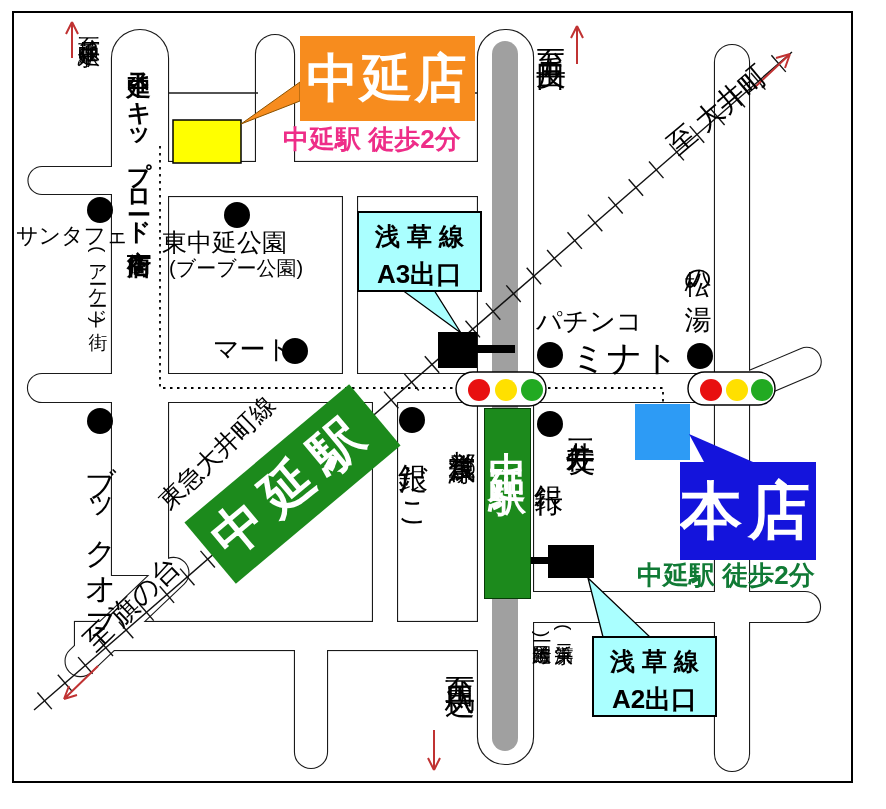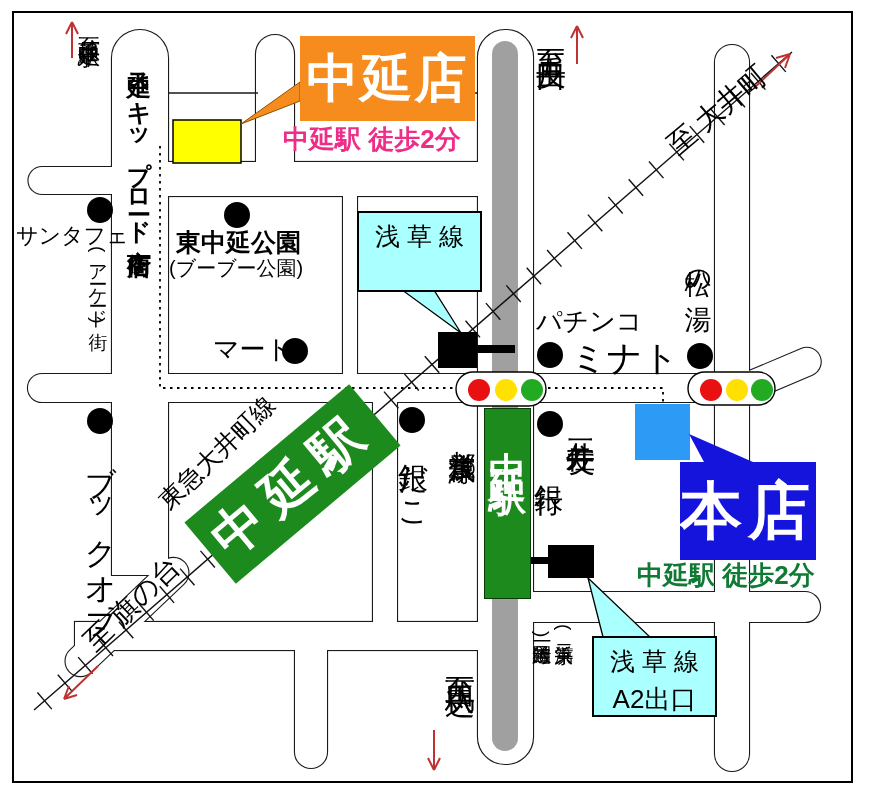--- a/index.html
+++ b/index.html
@@ -17,21 +17,21 @@
   .graystripe{stroke:var(--gray);stroke-width:26;stroke-linecap:round;fill:none;}
   .rail{stroke:#111;stroke-width:1.4;fill:none;}
   .dotted{stroke:#000;stroke-width:1.8;fill:none;stroke-dasharray:2.5 4.5;}
   .redarrow{stroke:var(--arrow);stroke-width:2;fill:none;}
   .tl-oval{fill:#fff;stroke:#000;stroke-width:1.4;}
   .dot{fill:#000;}
   .exit-square{fill:#000;}
   .sign{position:absolute;display:flex;align-items:center;justify-content:center;
         color:#fff;font-weight:bold;}
   .cyanbox{position:absolute;background:var(--cyan);border:2px solid #000;
-           text-align:center;color:#000;font-weight:400;}
+           text-align:center;color:#000;font-weight:700;}
   .greenbox{position:absolute;background:var(--green);}
 </style>
 </head>
 <body>
 
 <div id="map">
 
   <svg id="gfx" width="886" height="809" viewBox="0 0 886 809">
 
     <rect x="13" y="12" width="839" height="770" fill="none" stroke="#000" stroke-width="2"></rect>
@@ -164,21 +164,21 @@
     </g>
   </svg>
 
   <div class="vlabel" style="left:78px;top:20px;font-size:22px;letter-spacing:2px;">至荏原中延駅</div>
 
   <div class="vlabel bold" style="left:127px;top:54px;font-size:24px;letter-spacing:1.5px;">中延スキップロード商店街</div>
 
   <div class="hlabel" style="left:16px;top:225px;font-size:22px;">サンタフェ</div>
   <div class="vlabel" style="left:89px;top:246px;font-size:19px;">(アーケード街)</div>
 
-  <div class="hlabel" style="left:176px;top:230px;font-size:25px;font-weight:bold;">東中延公園</div>
+  <div class="hlabel" style="left:162px;top:230px;font-size:25px;">東中延公園</div>
   <div class="hlabel" style="left:169px;top:258px;font-size:20px;">(ブーブー公園)</div>
 
   <div class="hlabel" style="left:213px;top:336px;font-size:26px;">マート</div>
 
   <div class="vlabel" style="left:85px;top:443px;font-size:31px;letter-spacing:2px;">ブックオフ</div>
 
   <div class="vlabel" style="left:536px;top:25px;font-size:30px;letter-spacing:5px;">至五反田</div>
 
   <div class="hlabel rot" style="left:630px;top:96px;width:175px;font-size:28px;transform:rotate(-40deg);">至 大井町</div>
 
@@ -213,19 +213,20 @@
   <div class="sign" style="left:300px;top:36px;width:175px;height:85px;background:var(--orange);
        font-size:52px;letter-spacing:2px;">中延店</div>
   <div class="hlabel bold" style="left:283px;top:126px;font-size:26px;color:var(--magenta);">中延駅 徒歩2分</div>
 
   <div class="sign" style="left:680px;top:462px;width:136px;height:98px;background:var(--blue);
        font-size:62px;letter-spacing:6px;">本店</div>
   <div class="hlabel bold" style="left:637px;top:562px;font-size:26px;color:var(--notegreen);">中延駅 徒歩2分</div>
 
   <div class="cyanbox" style="left:357px;top:211px;width:121px;height:77px;">
     <div style="margin-top:7px;font-size:25px;">浅 草 線</div>
+    <div style="margin-top:4px;font-size:26px;">A3出口</div>
   </div>
   <div class="cyanbox" style="left:592px;top:636px;width:121px;height:77px;">
     <div style="margin-top:7px;font-size:25px;">浅 草 線</div>
     <div style="margin-top:4px;font-size:26px;">A2出口</div>
   </div>
 
 </div>
 
 </body></html>

